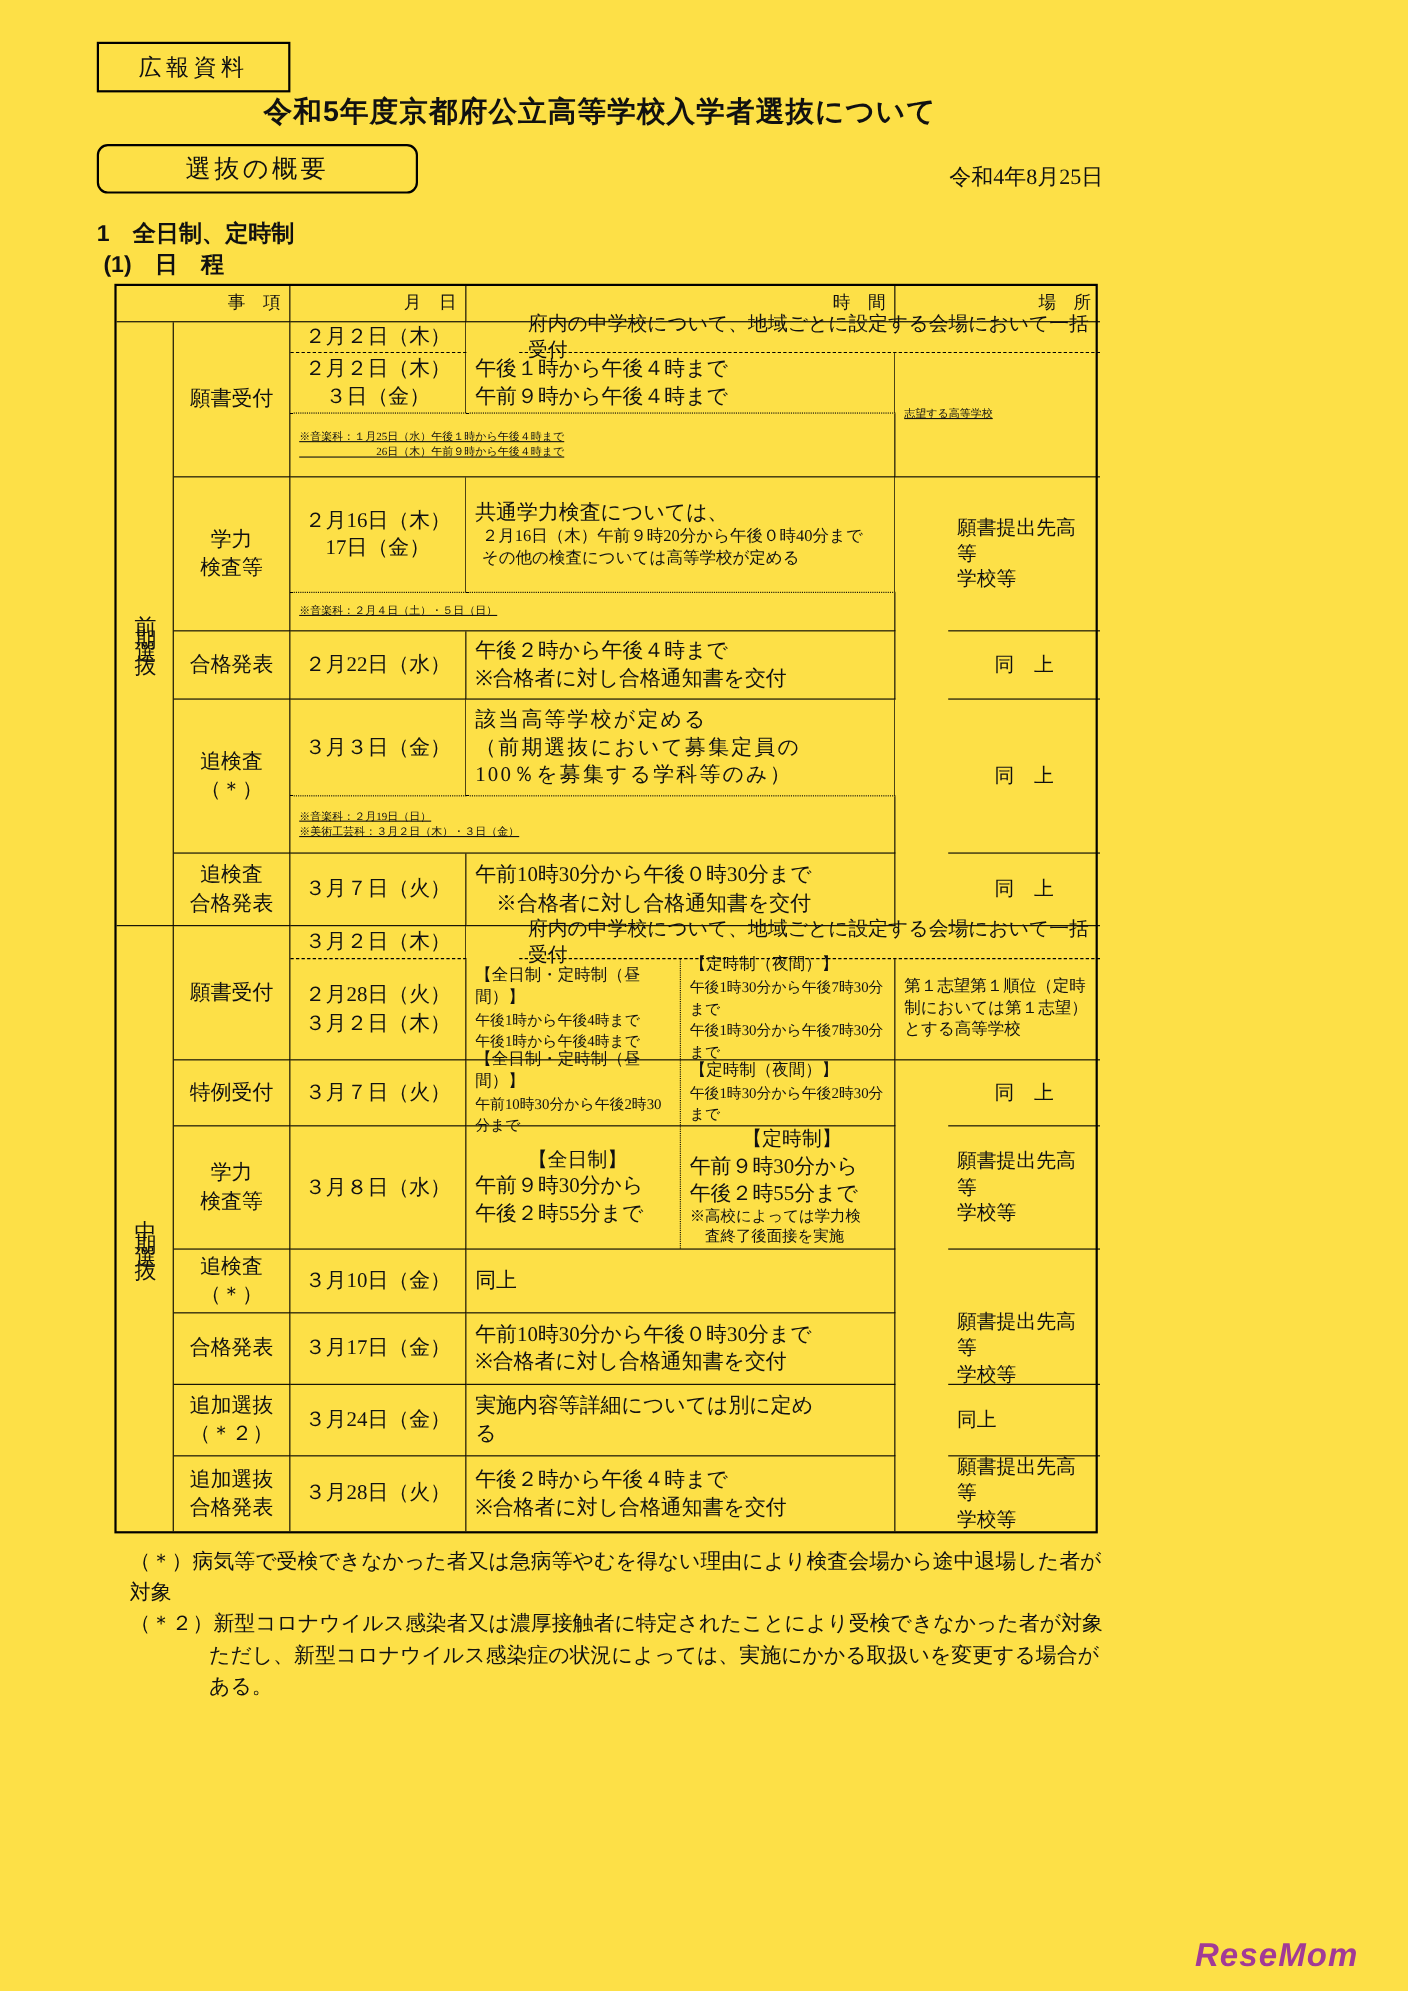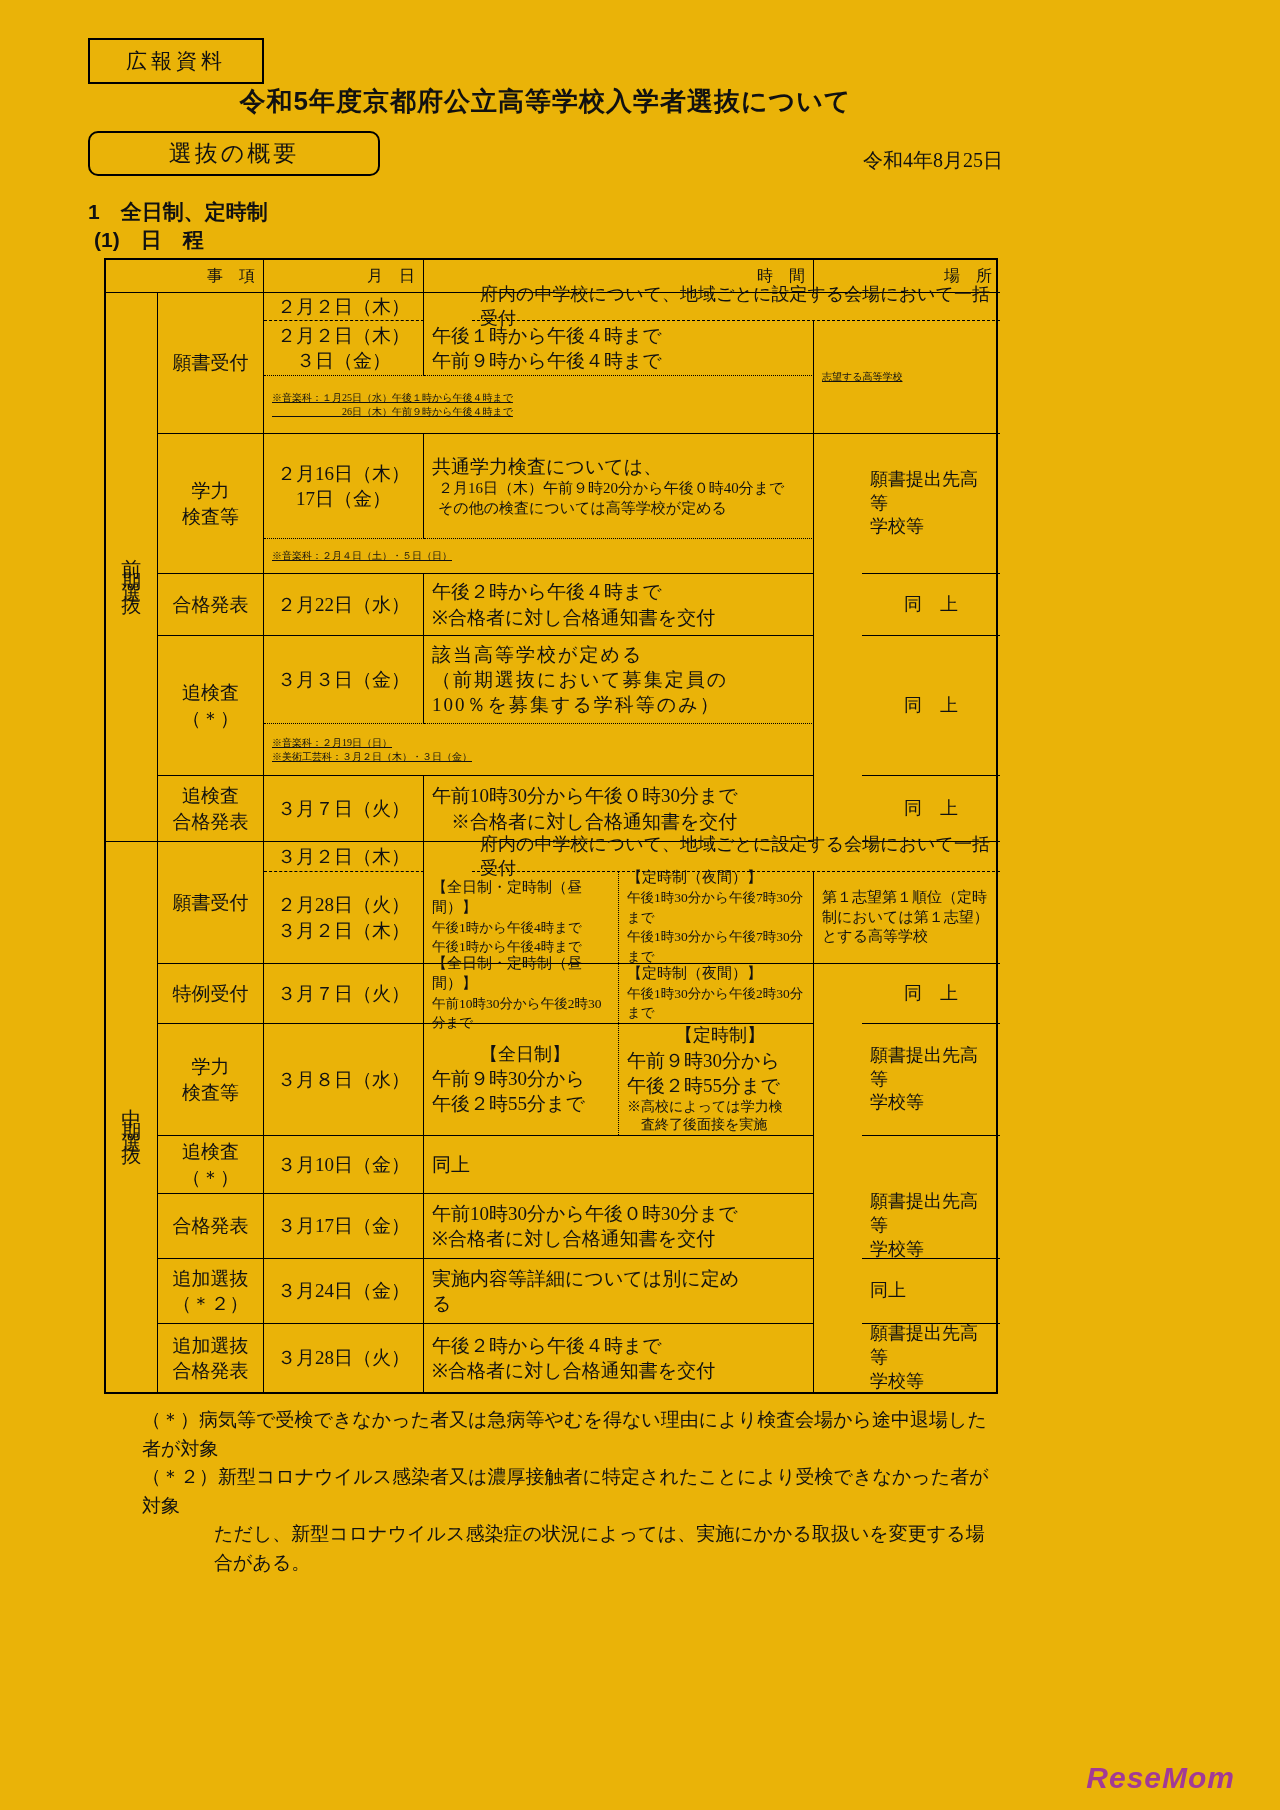--- a/index.html
+++ b/index.html
@@ -1,18 +1,18 @@
 <!DOCTYPE html>
 <html><head>
 <meta charset="utf-8">
 <style>
   * { margin:0; padding:0; box-sizing:border-box; }
   html,body { background:#ffffff; }
   .page {
-    position:relative; width:1280px; height:1810px; background:#eab308;
+    position:relative; width:1280px; height:1810px; background:#fde047;
     font-family:"Liberation Serif","DejaVu Serif",serif; color:#111; overflow:hidden;
   }
   .doc { position:absolute; left:88px; top:38px; width:915px; }
 
   .tag-box {
     display:inline-block; border:2px solid #000; padding:7px 36px;
     font-size:21px; letter-spacing:4px;
     font-family:"Liberation Sans","DejaVu Sans",sans-serif;
   }
   .title {
@@ -57,21 +57,21 @@
   .group-cell { align-items:center; padding:0; }
   .vtext { writing-mode:vertical-rl; text-orientation:upright; letter-spacing:12px; font-size:20px; }
 
   .nopad { padding:0; }
   .split { display:flex; height:100%; }
   .half { flex:1; padding:4px 8px; display:flex; flex-direction:column; justify-content:center; }
   .half + .half { border-left:1px dotted #000; }
   .split-head { font-size:15px; }
   .split-times { font-size:13.5px; line-height:1.45; }
 
-  .footnotes { margin-top:12px; margin-left:54px; font-size:19px; line-height:1.5; }
+  .footnotes { margin-top:12px; margin-left:30px; font-size:19px; line-height:1.5; }
   .footnote-indent { padding-left:72px; }
 
   .logo {
     position:absolute; right:45px; bottom:15px;
     font-family:"Liberation Sans","DejaVu Sans",sans-serif;
     font-weight:bold; font-style:italic; font-size:30px; color:#a23a96; letter-spacing:1px;
   }
 </style>
 </head>
 <body>

